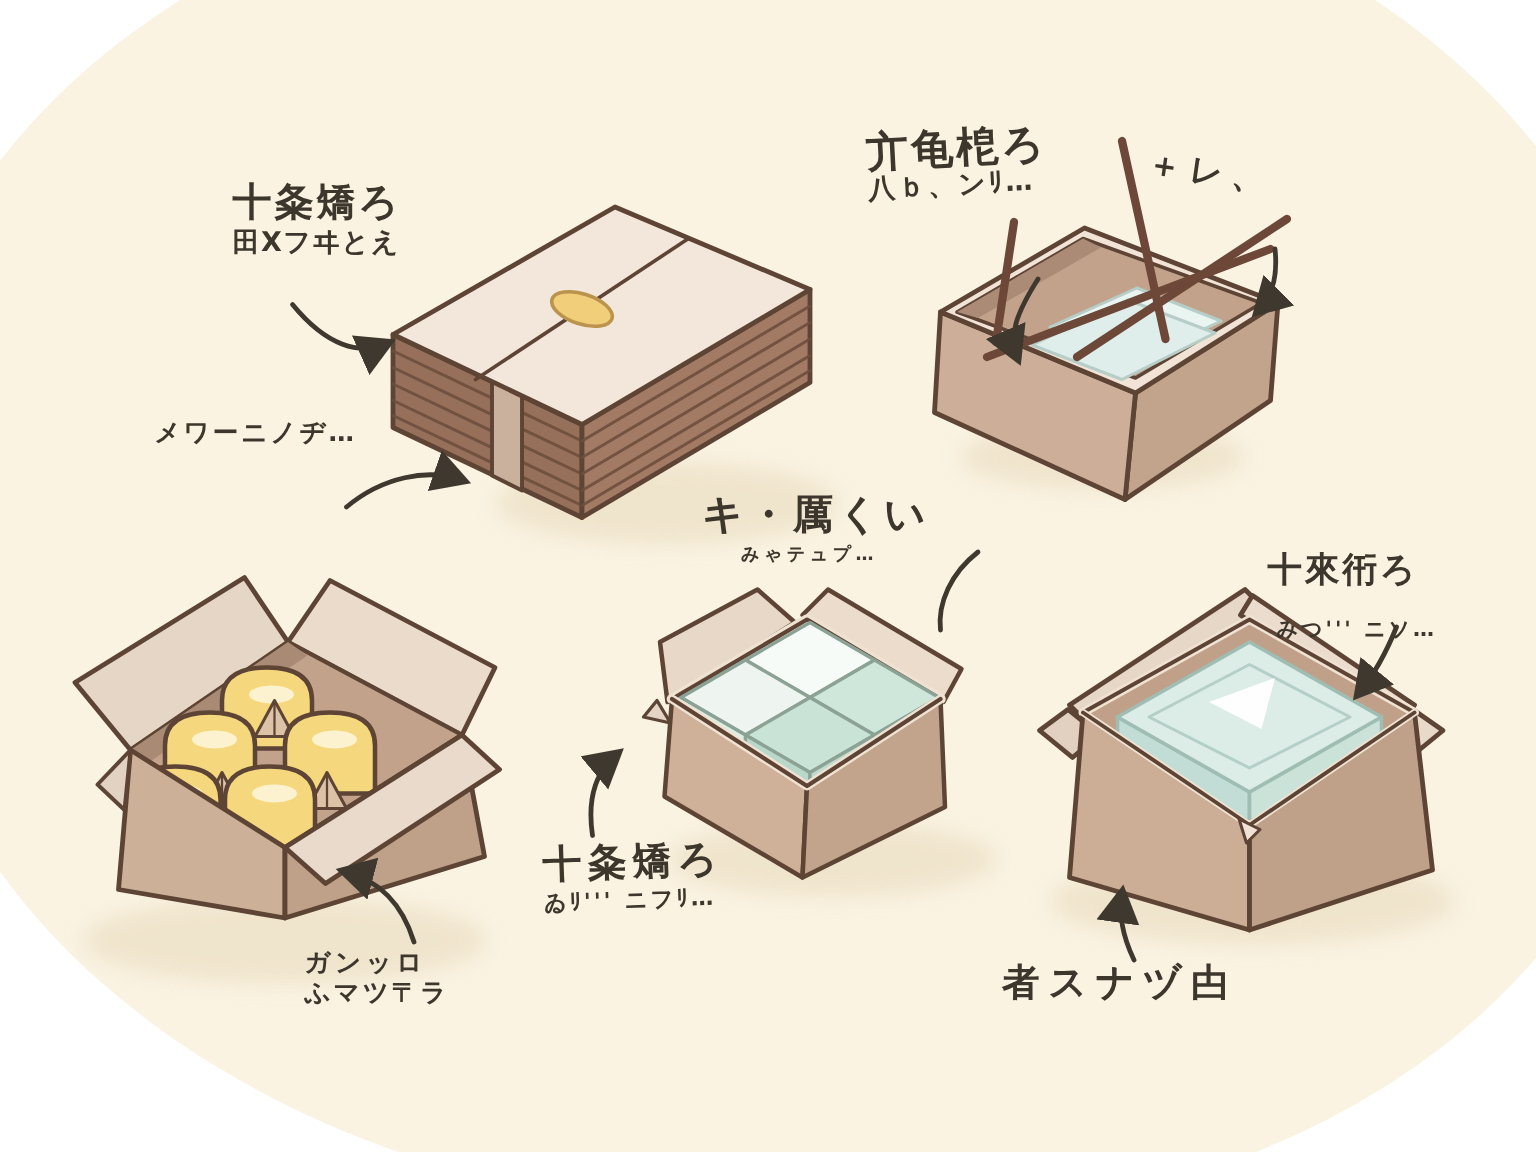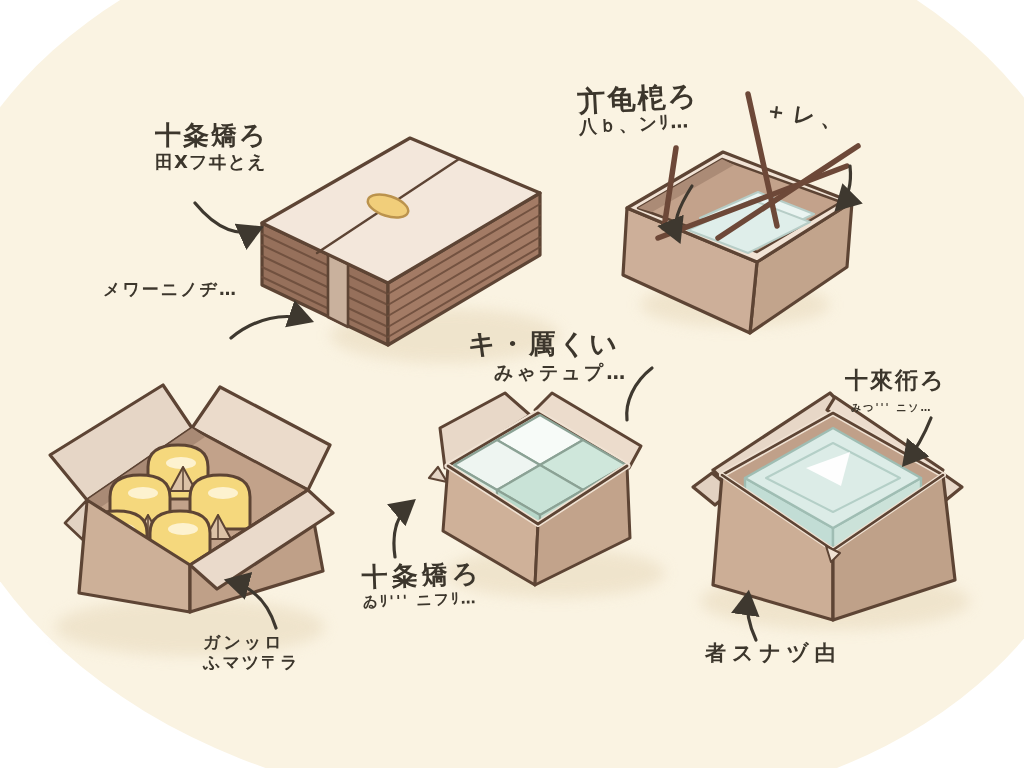--- a/index.html
+++ b/index.html
@@ -208,33 +208,33 @@
   <div>亣龟梎ろ</div>
   <div style="font-size:18px;letter-spacing:2px;margin-top:2px;">八ｂ、ンﾘ…</div>
 </div>
 
 <div class="hand" style="left:765px;top:104px;font-size:22px;letter-spacing:6px;transform:rotate(8deg);">
   <div>＋レ、</div>
 </div>
 
 <div class="hand" style="left:468px;top:330px;font-size:27px;letter-spacing:3px;">
   <div>キ・厲くい</div>
-  <div style="font-size:19px;letter-spacing:3px;margin-top:5px;margin-left:26px;text-align:center;">みゃテュプ…</div>
+  <div style="font-size:12px;letter-spacing:3px;margin-top:5px;margin-left:26px;">みゃテュプ…</div>
 </div>
 
 <div class="hand" style="left:362px;top:562px;font-size:26px;letter-spacing:4px;transform:rotate(-2deg);">
   <div>十夈矯ろ</div>
   <div style="font-size:15px;letter-spacing:2px;margin-top:4px;">ゐﾘ''' ニフﾘ…</div>
 </div>
 
 <div class="hand" style="left:845px;top:368px;font-size:23px;letter-spacing:2px;">
   <div>十來衎ろ</div>
-  <div style="font-size:10px;letter-spacing:2px;margin-top:11px;margin-left:6px;">みつ''' ニソ…</div>
-</div>
-
-<div class="hand" style="left:668px;top:642px;font-size:21px;letter-spacing:6px;margin-left:37px;">
+  <div style="font-size:14px;letter-spacing:2px;margin-top:21px;margin-left:6px;">みつ''' ニソ…</div>
+</div>
+
+<div class="hand" style="left:668px;top:642px;font-size:25px;letter-spacing:6px;">
   <div>者スナヅ甴</div>
 </div>
 
 <div class="hand" style="left:203px;top:630px;font-size:26px;letter-spacing:4px;">
   <div style="font-size:17px;letter-spacing:3px;margin-top:4px;">ガンッロ</div>
   <div style="font-size:17px;letter-spacing:2px;margin-top:2px;">ふマツ〒ラ</div>
 </div>
 
 </body></html>

